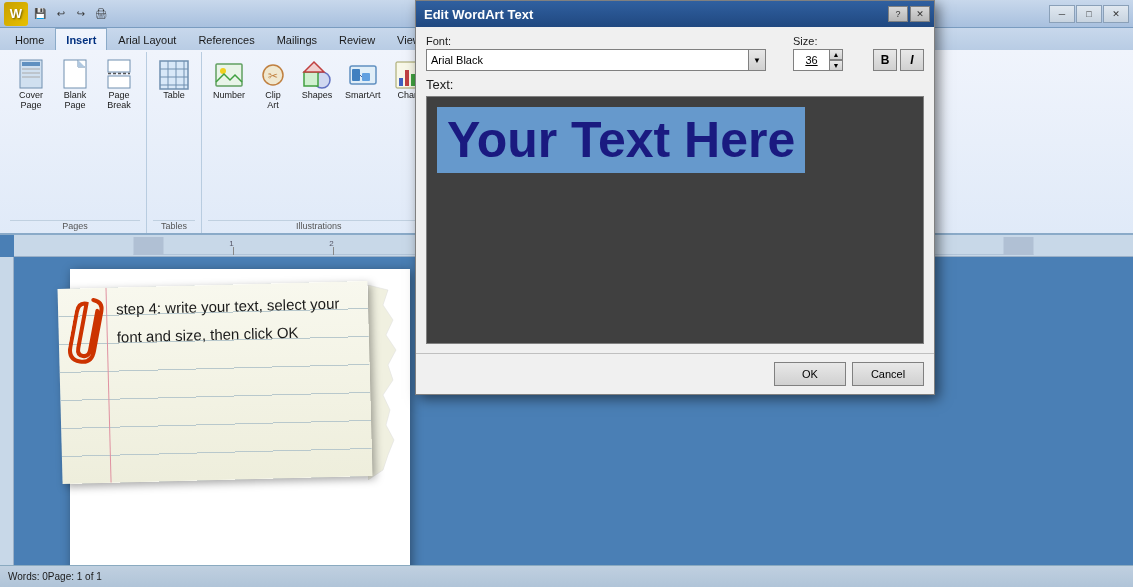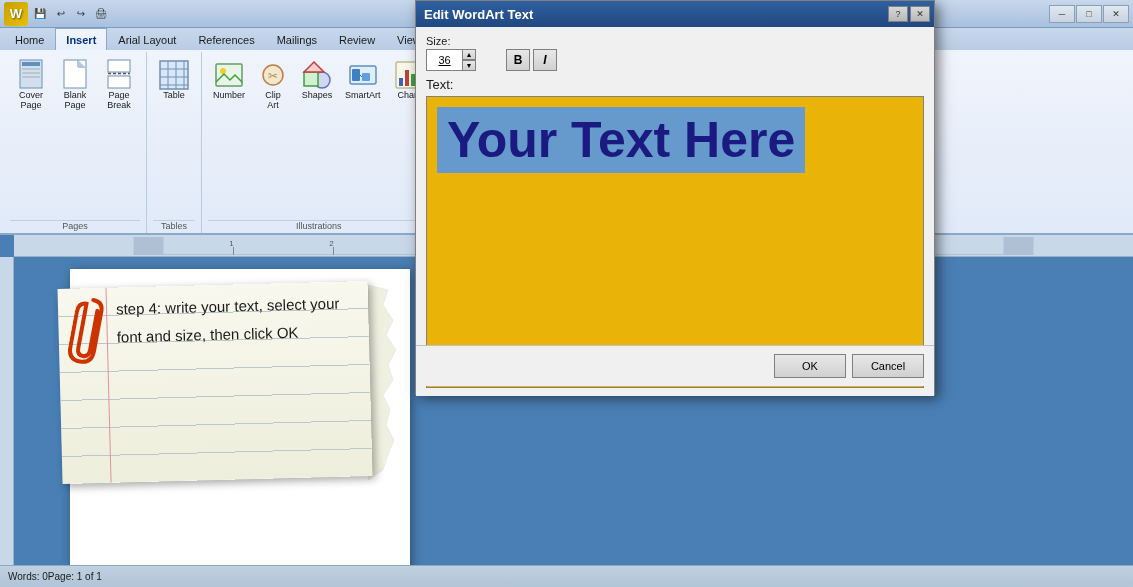--- a/index.html
+++ b/index.html
@@ -757,47 +757,54 @@
     <span class="dialog-title-text">Edit WordArt Text</span>
     <div class="dialog-controls">
       <button class="dialog-ctrl-btn">?</button>
       <button class="dialog-ctrl-btn">✕</button>
     </div>
   </div>
 
   <div class="dialog-body">
 
     <div class="dialog-row">
+      <div class="dialog-field" style="flex:1;">
+        <label class="dialog-label">Font:</label>
+        <div class="font-input">
+          <input type="text" class="font-input-text" value="Arial Black" style="display: flex; flex: 1 1 0%; height: 22px; border-top: 1px solid rgb(128, 128, 128); border-bottom: 1px solid rgb(128, 128, 128); border-left: 1px solid rgb(128, 128, 128); border-image: initial; border-right: none; background: white; padding: 2px 4px; font-size: 11px;">
+          <button class="font-dropdown-btn">▼</button>
+        </div>
+      </div>
       <div class="dialog-field" style="width:70px;">
         <label class="dialog-label">Size:</label>
         <div class="size-input">
           <input type="text" class="size-text" value="36" style="width: 36px; height: 22px; border-top: 1px solid rgb(128, 128, 128); border-bottom: 1px solid rgb(128, 128, 128); border-left: 1px solid rgb(128, 128, 128); border-image: initial; border-right: none; background: white; padding: 2px 4px; font-size: 11px; text-align: center;">
           <div class="size-spinners">
             <button class="size-spinner" style="width:14px; height:11px; background:linear-gradient(to bottom,#e8e8e8,#d0d0d0); border:1px solid #808080; cursor:pointer; font-size:7px;">▲</button>
             <button class="size-spinner" style="width:14px; height:11px; background:linear-gradient(to bottom,#e8e8e8,#d0d0d0); border:1px solid #808080; cursor:pointer; font-size:7px;">▼</button>
           </div>
         </div>
       </div>
       <div style="display:flex; align-items:flex-end; gap:3px;">
         <button class="style-btn" style="width:24px; height:22px; background:linear-gradient(to bottom,#e8e8e8,#d0d0d0); border:1px solid #808080; cursor:pointer; font-weight:bold; font-size:12px;">B</button>
         <button class="style-btn" style="width:24px; height:22px; background:linear-gradient(to bottom,#e8e8e8,#d0d0d0); border:1px solid #808080; cursor:pointer; font-style:italic; font-size:12px;">I</button>
       </div>
     </div>
 
     <div class="text-label" style="font-size:13px; margin-bottom:4px; color:#1a1a1a;">Text:</div>
 
-    <div class="text-area-container" style="border:1px solid #808080; background:#eab308; height:292px; position:relative; overflow:hidden;">
+    <div class="text-area-container" style="border:1px solid #808080; background:#404040; height:248px; position:relative; overflow:hidden;">
       
       <div style="background:#6699cc; display:inline-block; margin:10px 10px; padding:4px 10px; cursor:text;">
         <span style="font-size:50px; font-weight:900; font-family:'Arial Black',Arial,sans-serif; color:#1a1a80; white-space:nowrap; display:block;">Your Text Here</span>
       </div>
     </div>
   </div>
 
-  <div class="dialog-footer" style="display:flex; justify-content:flex-end; gap:6px; padding:8px 10px; background:#f0f0f0; border-top:1px solid #c0c0c0; position:absolute; bottom:8px; left:0; right:0;">
+  <div class="dialog-footer" style="display:flex; justify-content:flex-end; gap:6px; padding:8px 10px; background:#f0f0f0; border-top:1px solid #c0c0c0; position:absolute; bottom:0; left:0; right:0;">
     <button class="dialog-btn" style="width:72px; height:24px; background:linear-gradient(to bottom,#e8e8e8,#d0d0d0); border:1px solid #808080; cursor:pointer; font-size:11px;">OK</button>
     <button class="dialog-btn" style="width:72px; height:24px; background:linear-gradient(to bottom,#e8e8e8,#d0d0d0); border:1px solid #808080; cursor:pointer; font-size:11px;">Cancel</button>
   </div>
 </div>
 
 <div class="status-bar" style="position:fixed; bottom:0; left:0; right:0; height:22px; background:linear-gradient(to bottom,#c0d0e0,#b0c4d8); border-top:1px solid #8aaac0; display:flex; align-items:center; padding:0 8px; font-size:10px; color:#1a1a1a; z-index:200;">
   <span>Words: 0</span>
   <span style="">Page: 1 of 1</span>
 </div>
 

